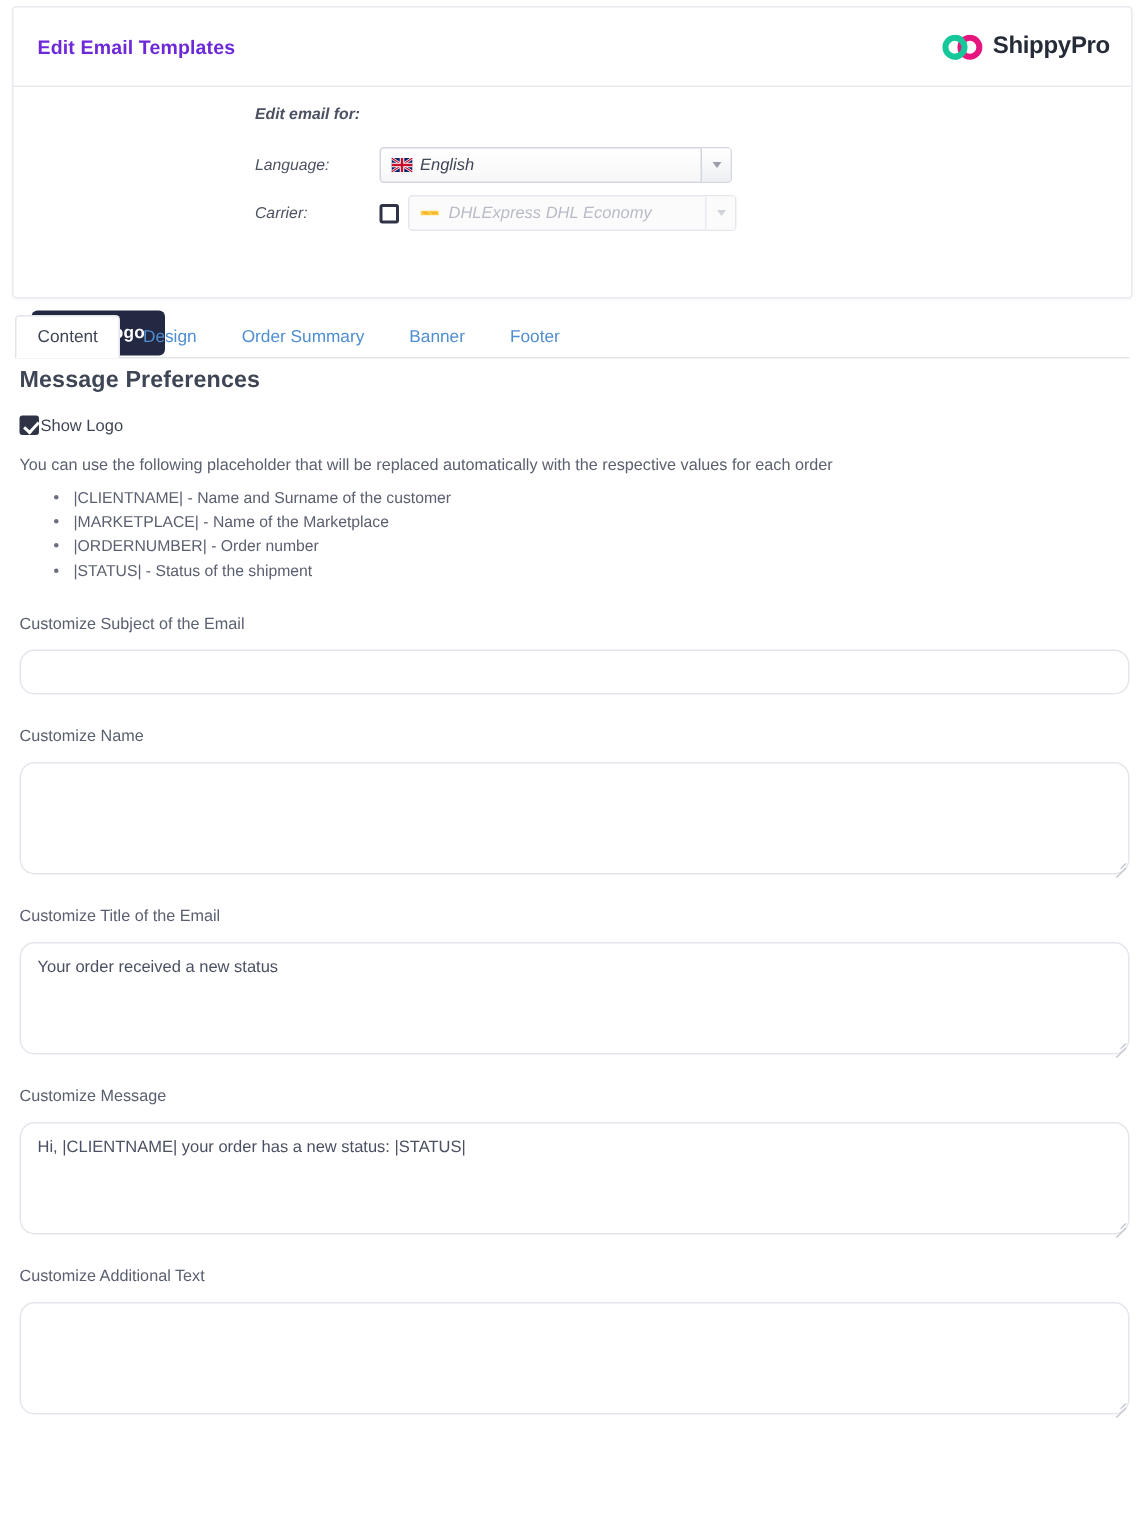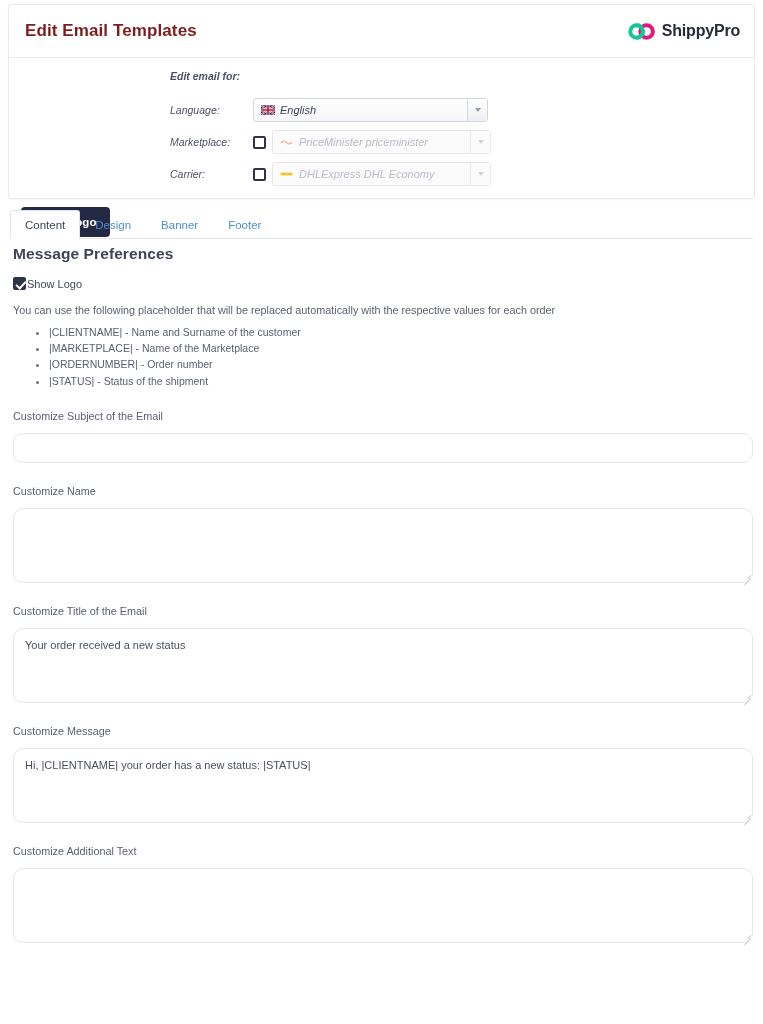--- a/index.html
+++ b/index.html
@@ -20,21 +20,21 @@
     border-radius: 3px;
     box-shadow: 0 1px 2px rgba(20,25,40,.04);
   }
   .card-header {
     height: 53px;
     border-bottom: 1px solid #e9eaef;
     display: flex; align-items: center; justify-content: space-between;
     padding: 0 14px 0 16px;
   }
   .page-title {
-    font-size: 17px; font-weight: bold; color: #7f1d1d; letter-spacing: .1px;
+    font-size: 13px; font-weight: bold; color: #6d28d9; letter-spacing: .1px;
   }
   .brand { display: flex; align-items: center; gap: 6px; }
   .brand-mark { display:block; }
   .brand-name { font-size: 16px; font-weight: bold; color: #262b38; letter-spacing:-.2px; }
 
   
   .card-body { position: relative; height: 140px; }
 
   .setlogo-btn {
     position: absolute; left: 12px; top: 149px;
@@ -186,33 +186,20 @@
               <path d="M30,0 v40 M0,20 h60" stroke="#fff" stroke-width="13"></path>
               <path d="M30,0 v40 M0,20 h60" stroke="#C8102E" stroke-width="7"></path>
             </svg>
             <span>English</span>
             <span class="caret">
                 <i></i>
               </span>
           </div>
         </div>
 
-        <div class="frow">
-          <div class="frow-label">Marketplace:</div>
-          <div class="cb"></div>
-          <div class="sel disabled">
-            <svg class="mini-icon" viewBox="0 0 26 14">
-              <path d="M2 9 q6 -7 11 -1 q5 6 11 -1" fill="none" stroke="#f0b0a0" stroke-width="2.4"></path>
-            </svg>
-            <span>PriceMinister priceminister</span>
-            <span class="caret">
-                <i></i>
-              </span>
-          </div>
-        </div>
 
         <div class="frow">
           <div class="frow-label">Carrier:</div>
           <div class="cb"></div>
           <div class="sel disabled">
             <svg class="mini-icon" viewBox="0 0 26 14">
               <rect x="1" y="4" width="24" height="6" fill="#ffd24a"></rect>
               <path d="M3 6 h8 M5 8 h8 M14 6 h8 M16 8 h8" stroke="#e8a020" stroke-width="1"></path>
             </svg>
             <span>DHLExpress DHL Economy</span>
@@ -230,20 +217,21 @@
         </svg>
         <span>Set logo</span>
       </button>
 
     </div>
   </div>
 
   <div class="tabs">
     <div class="tab active"><span>Content</span></div>
     <div class="tab"><span>Design</span></div>
+    <div class="tab"><span>Order Summary</span></div>
     <div class="tab"><span>Banner</span></div>
     <div class="tab"><span>Footer</span></div>
   </div>
 
   <div class="content">
 
     <h2 class="section-title">Message Preferences</h2>
 
     <div class="showlogo-row">
       <div class="cb checked"></div>

